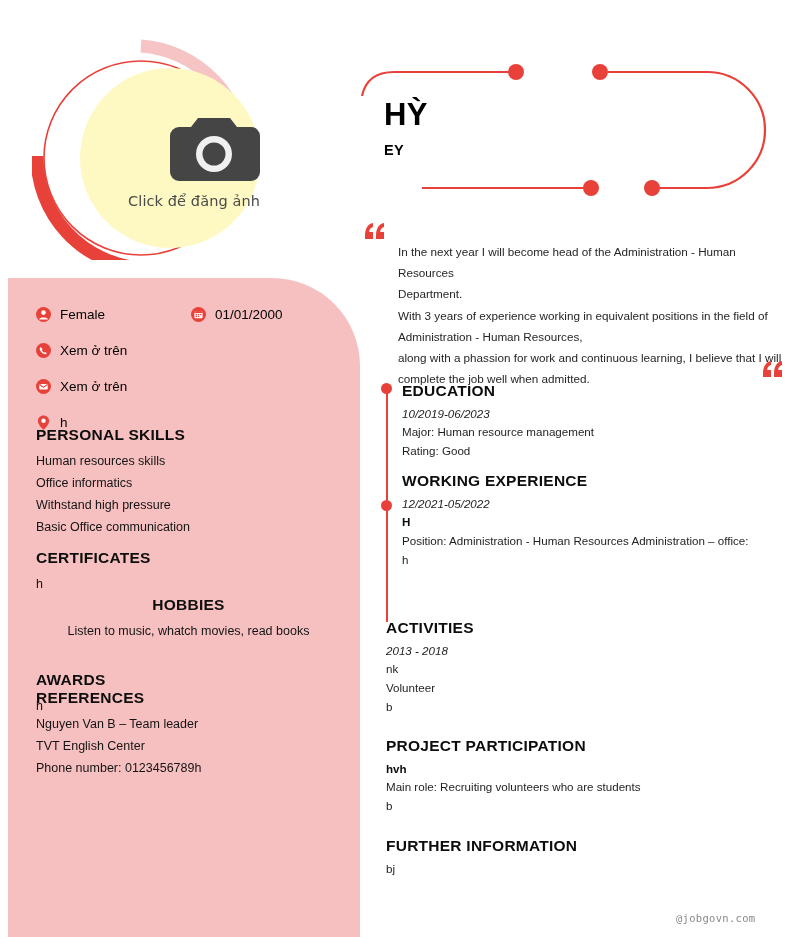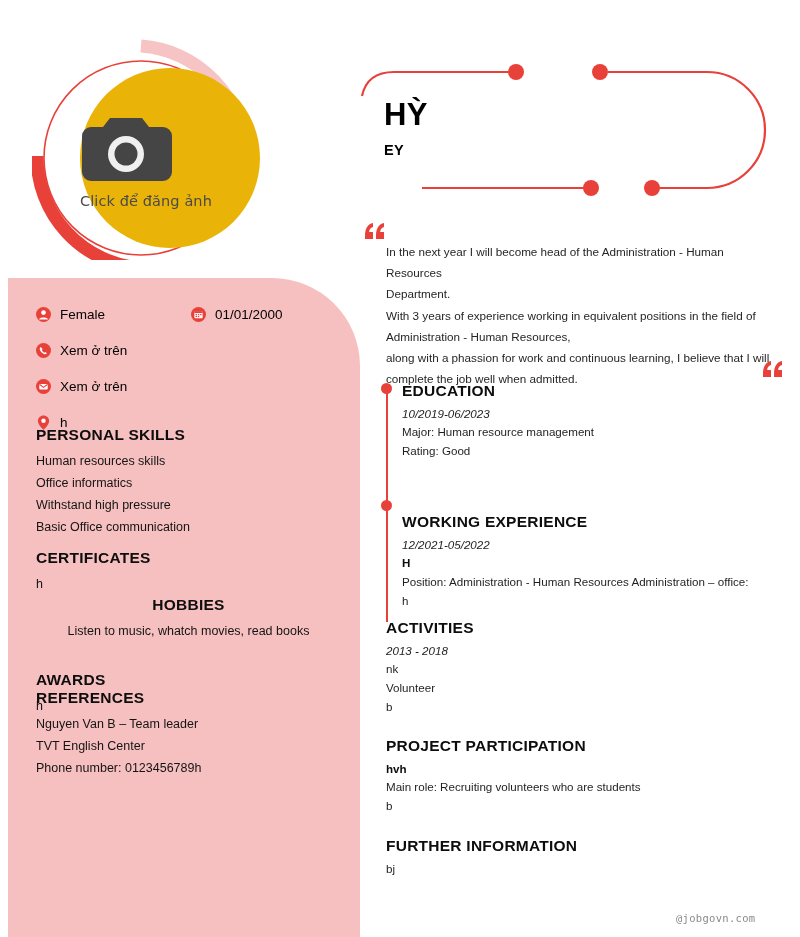--- a/index.html
+++ b/index.html
@@ -16,22 +16,22 @@
     position:absolute;left:8px;top:278px;width:352px;height:659px;
     background:#F7C0C0;
     border-top-right-radius:88px;
   }
 
   
   .photo-wrap{position:absolute;left:32px;top:28px;width:218px;height:232px;}
   .photo-svg{position:absolute;left:0;top:0;}
   .photo-disc{
     position:absolute;left:48px;top:40px;width:180px;height:180px;
-    border-radius:50%;background:#eab308;
-    display:flex;flex-direction:column;align-items:flex-start;justify-content:center;
+    border-radius:50%;background:#fef9c3;
+    display:flex;flex-direction:column;align-items:flex-end;justify-content:center;
   }
   .cam-icon{margin-top:4px;}
   .photo-caption{
     font-size:14.5px;color:#4a4a4a;margin-top:7px;letter-spacing:.1px;
     font-family:"DejaVu Sans",sans-serif;
   }
 
   
   .contact{position:absolute;left:36px;top:302px;width:300px;}
   .c-row{display:flex;align-items:center;height:25px;margin-bottom:11px;}
@@ -55,21 +55,21 @@
   }
   .subname{
     position:absolute;left:384px;top:143px;
     font-size:14.5px;font-weight:bold;letter-spacing:.3px;color:#000;line-height:1;
   }
 
   .quote-open{position:absolute;left:364px;top:222px;}
   .quote-close{position:absolute;left:762px;top:360px;}
 
   .summary{
-    position:absolute;left:386px;top:241px;width:392px;
+    position:absolute;left:398px;top:241px;width:392px;
     font-size:11.7px;line-height:21.2px;color:#262626;
   }
   .summary p{margin:0;}
 
   
   .tl-line{position:absolute;left:385.5px;top:387px;width:2px;height:235px;background:#E8413A;}
   .tl-dot{position:absolute;width:11px;height:11px;border-radius:50%;background:#E8413A;left:381px;}
 
   .sec{position:absolute;left:402px;width:382px;}
   .sec.nodot{left:386px;}
@@ -234,21 +234,21 @@
   <div class="tl-dot" style="top:383px;"></div>
   <div class="tl-dot" style="top:500px;"></div>
 
   <div class="sec" style="top:383px;">
     <h3 class="sec-h">EDUCATION</h3>
     <div class="sec-date">10/2019-06/2023</div>
     <div class="sec-li">Major: Human resource management</div>
     <div class="sec-li">Rating: Good</div>
   </div>
 
-  <div class="sec" style="top:514px;">
+  <div class="sec" style="top:473px;">
     <h3 class="sec-h">WORKING EXPERIENCE</h3>
     <div class="sec-date">12/2021-05/2022</div>
     <div class="sec-org">H</div>
     <div class="sec-li">Position: Administration - Human Resources Administration – office:</div>
     <div class="sec-li">h</div>
   </div>
 
   <div class="sec nodot" style="top:620px;">
     <h3 class="sec-h">ACTIVITIES</h3>
     <div class="sec-date">2013 - 2018</div>

